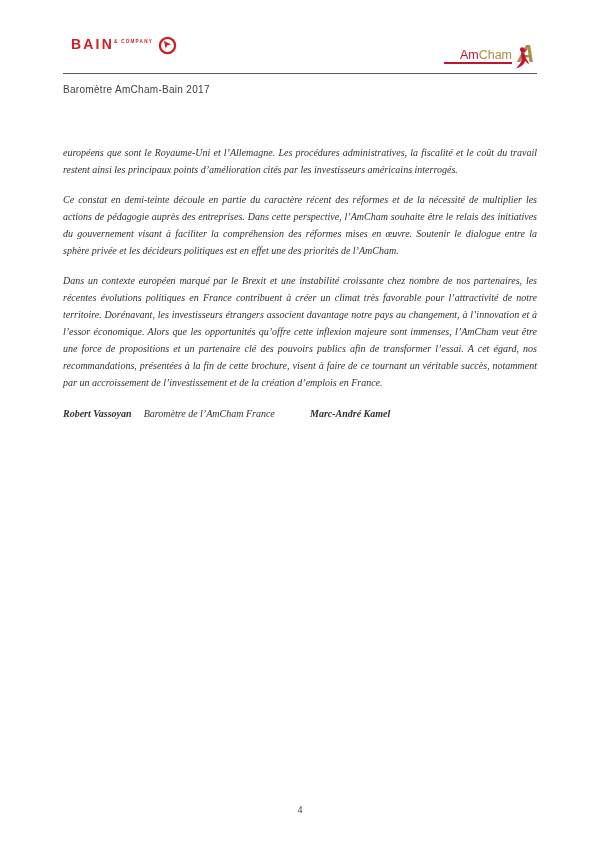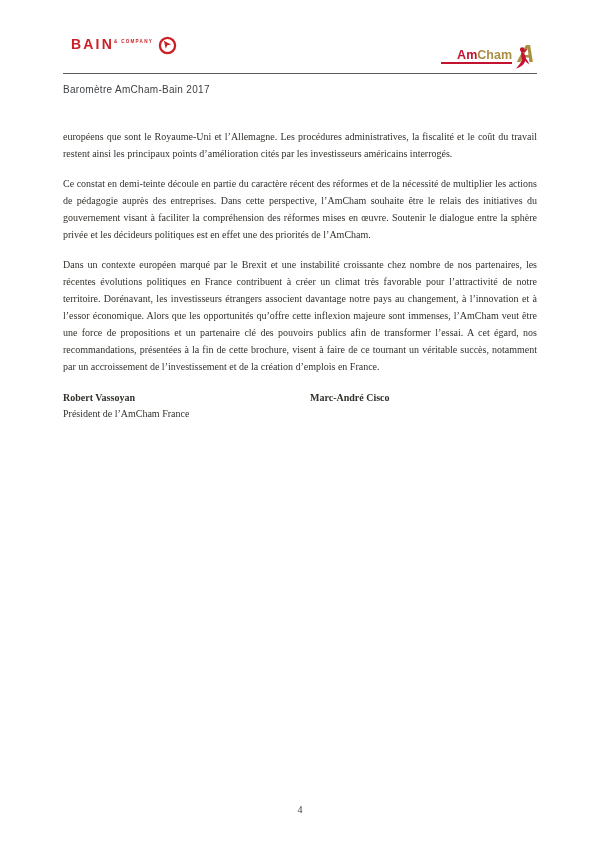--- a/index.html
+++ b/index.html
@@ -37,21 +37,21 @@
     letter-spacing: 1.25px;
     margin-top: 1px;
     color: var(--bain-red, #cc2127);
   }
   .bain-icon { width: 19px; height: 19px; margin-top: -2px; }
 
   .amcham-logo { display: flex; align-items: flex-end; margin-top: 2px; }
   .amcham-word { display: flex; flex-direction: column; margin-bottom: 6px; }
   .amcham-wordmark {
     font-family: "Liberation Sans", sans-serif;
-    font-weight: bold;
+    font-weight: normal;
     font-size: 12.5px;
     line-height: 12px;
     white-space: nowrap;
     margin-left: 16px;
   }
   .amcham-wordmark .am   { color: var(--amcham-red, #c41230); }
   .amcham-wordmark .cham { color: var(--amcham-gold, #a98e44); }
   .amcham-bar { height: 2px; background: var(--amcham-red, #c41230); margin-top: 1.5px; }
   .amcham-emblem { width: 24px; height: 30px; margin-left: 1px; }
 
@@ -71,33 +71,34 @@
     top: 84px; left: 63px;
     font-family: "Liberation Sans", sans-serif;
     font-size: 10px;
     letter-spacing: 0.3px;
     color: #3e4145;
   }
 
   
   .content {
     position: absolute;
-    top: 128px; left: 63px;
+    top: 144px; left: 63px;
     width: 474px;
+    font-style: italic;
   }
   .para {
     margin: 0 0 13px 0;
     font-size: 10px;
     line-height: 17px;
     text-align: justify;
     color: var(--body-text, #34312c);
   }
 
   .signatures { display: flex; margin-top: 15px; }
-  .sig { display: flex; flex-direction: column; }
+  .sig { display: flex; flex-direction: row; gap: 12px; }
   .sig-left { width: 247px; }
   .sig-name { font-weight: bold; font-size: 10px; line-height: 16px; color: var(--body-text, #34312c); }
   .sig-role { font-size: 10px; line-height: 16px; color: var(--body-text, #34312c); }
 
   
   .footer {
     position: absolute;
     top: 799px; left: 0; right: 0;
     text-align: center;
   }
@@ -144,24 +145,24 @@
   <div class="doc-title">Baromètre AmCham-Bain 2017</div>
 
   <main class="content">
     <p class="para">européens que sont le Royaume-Uni et l’Allemagne. Les procédures administratives, la fiscalité et le coût du travail restent ainsi les principaux points d’amélioration cités par les investisseurs américains interrogés.</p>
     <p class="para">Ce constat en demi-teinte découle en partie du caractère récent des réformes et de la nécessité de multiplier les actions de pédagogie auprès des entreprises. Dans cette perspective, l’AmCham souhaite être le relais des initiatives du gouvernement visant à faciliter la compréhension des réformes mises en œuvre. Soutenir le dialogue entre la sphère privée et les décideurs politiques est en effet une des priorités de l’AmCham.</p>
     <p class="para">Dans un contexte européen marqué par le Brexit et une instabilité croissante chez nombre de nos partenaires, les récentes évolutions politiques en France contribuent à créer un climat très favorable pour l’attractivité de notre territoire. Dorénavant, les investisseurs étrangers associent davantage notre pays au changement, à l’innovation et à l’essor économique. Alors que les opportunités qu’offre cette inflexion majeure sont immenses, l’AmCham veut être une force de propositions et un partenaire clé des pouvoirs publics afin de transformer l’essai. A cet égard, nos recommandations, présentées à la fin de cette brochure, visent à faire de ce tournant un véritable succès, notamment par un accroissement de l’investissement et de la création d’emplois en France.</p>
 
     <div class="signatures">
       <div class="sig sig-left">
         <div class="sig-name">Robert Vassoyan</div>
-        <div class="sig-role">Président de l’AmCham France</div>
+        <div class="sig-role">Baromètre de l’AmCham France</div>
       </div>
       <div class="sig">
-        <div class="sig-name">Marc-André Cisco</div>
+        <div class="sig-name">Marc-André Kamel</div>
       </div>
     </div>
   </main>
 
   <footer class="footer">
     <span class="page-num">4</span>
   </footer>
 
 </div>
 

